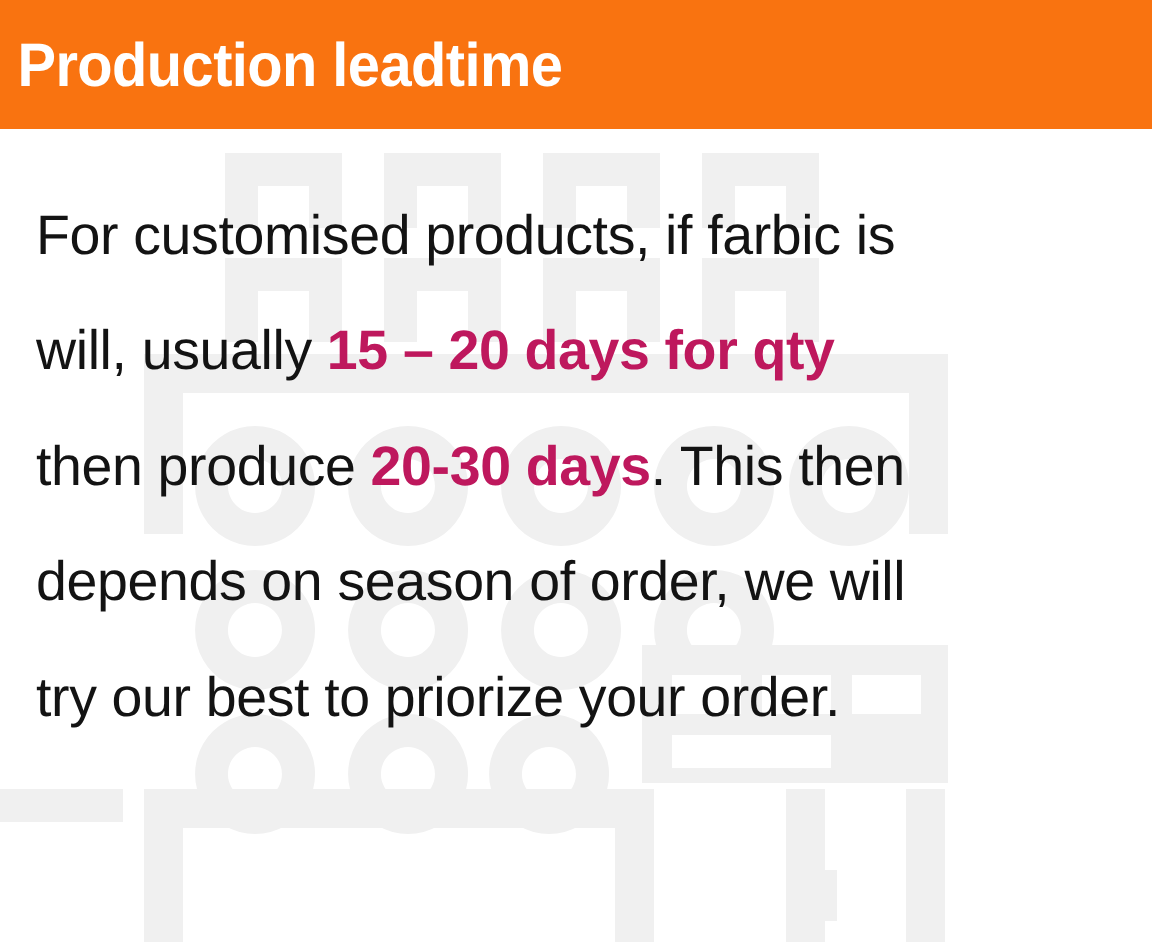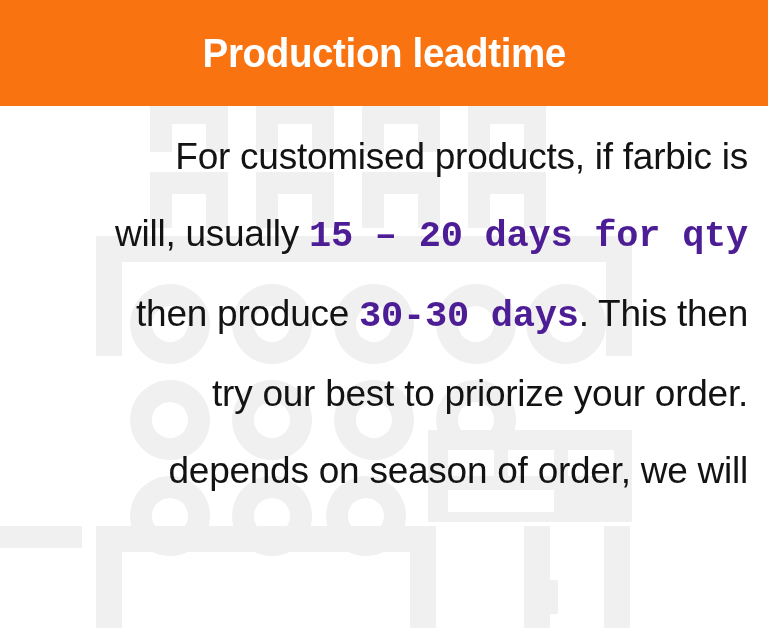--- a/index.html
+++ b/index.html
@@ -21,25 +21,24 @@
     background: #ffffff;
     overflow: hidden;
   }
 
   
   #header-bar {
     position: absolute;
     left: 0;
     top: 0;
     width: 768px;
-    height: 106px;
+    height: 86px;
     background: #f97310;
     display: flex;
     align-items: center;
-    justify-content: center;
     z-index: 30;
   }
   #header-title {
     color: #ffffff;
     font-size: 41px;
     font-weight: bold;
     letter-spacing: -0.4px;
     line-height: 1;
     font-family: "Liberation Sans", sans-serif;
     transform: scaleX(0.94);
@@ -63,38 +62,36 @@
     height: 540px;
   }
 
   
   #body-copy {
     position: absolute;
     left: 24px;
     top: 118px;
     width: 724px;
     z-index: 20;
-    text-align: right;
   }
   .copy-line {
     font-size: 37px;
     line-height: 77px;
     color: #131313;
     white-space: nowrap;
     letter-spacing: -0.25px;
     font-family: "Liberation Sans", sans-serif;
   }
   .run-plain {
     font-weight: normal;
     color: #131313;
   }
   .run-accent {
     font-weight: bold;
-    color: #4c1d95;
-    font-family: Liberation Mono, monospace;
+    color: #be185d;
   }
 </style>
 </head>
 <body>
 
 <div id="page">
 
   <div id="header-bar">
     <div id="header-title">Production leadtime</div>
   </div>
@@ -170,26 +167,26 @@
     <div class="copy-line">
       <span class="run-plain">For customised products, if farbic is</span>
     </div>
 
     <div class="copy-line">
       <span class="run-plain">will, usually </span><span class="run-accent">15 – 20 days for qty</span>
     </div>
 
 
     <div class="copy-line">
-      <span class="run-plain">then produce </span><span class="run-accent">30-30 days</span><span class="run-plain">. This then</span>
+      <span class="run-plain">then produce </span><span class="run-accent">20-30 days</span><span class="run-plain">. This then</span>
+    </div>
+
+    <div class="copy-line">
+      <span class="run-plain">depends on season of order, we will</span>
     </div>
 
     <div class="copy-line">
       <span class="run-plain">try our best to priorize your order.</span>
-    </div>
-
-    <div class="copy-line">
-      <span class="run-plain">depends on season of order, we will</span>
     </div>
 
   </div>
 
 </div>
 
 </body></html>

